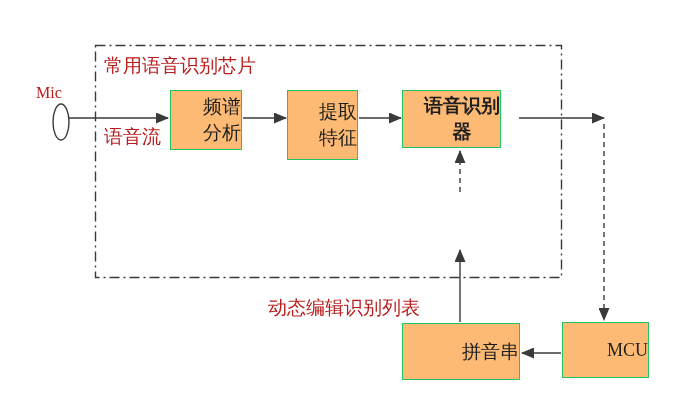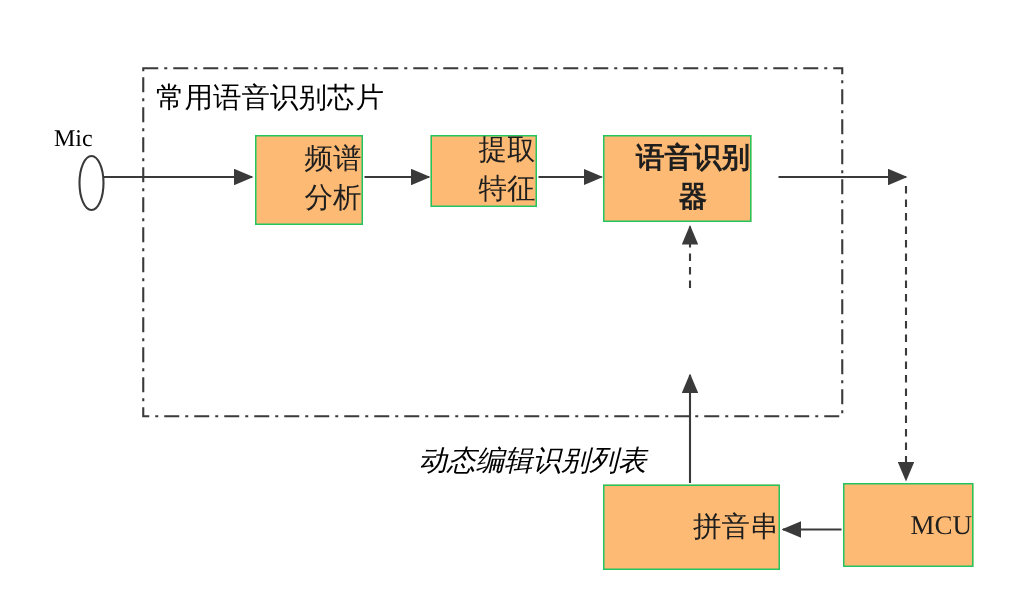--- a/index.html
+++ b/index.html
@@ -36,37 +36,37 @@
     line-height: 26px;
     color: #1e1e1e;
   }
   .box-text {
     white-space: pre-line;
   }
   .lbl {
     position: absolute;
     font-size: 19px;
     line-height: 21px;
-    color: #000000;
+    color: #b91c1c;
     white-space: nowrap;
   }
   .serif {
     font-family: "Liberation Serif", serif;
   }
   #box-spectrum     { left: 170px; top: 90px;  width: 72px;  height: 60px; }
-  #box-feature      { left: 287px; top: 90px;  width: 71px;  height: 48px; }
+  #box-feature      { left: 287px; top: 90px;  width: 71px;  height: 70px; }
   #box-recognizer   { left: 402px; top: 90px;  width: 99px; height: 58px; font-weight: bold; }
   #box-keyword      { left: 402px; top: 193px; width: 118px; height: 55px; }
   #box-pinyin       { left: 402px; top: 323px; width: 118px; height: 57px; }
   #box-mcu          { left: 562px; top: 322px; width: 87px;  height: 56px; font-size: 18px; }
   #lbl-mic          { left: 36px;  top: 82px;  font-size: 16px; }
   #lbl-title        { left: 104px; top: 55px; }
   #lbl-stream       { left: 104px; top: 126px; }
   #lbl-result       { left: 572px; top: 82px; }
-  #lbl-dynamic      { left: 279px; top: 297px; font-style: italic; }
+  #lbl-dynamic      { left: 268px; top: 297px; }
 </style>
 </head>
 <body>
 
 <div id="canvas">
 
   <svg id="connectors" viewBox="0 0 681 407" xmlns="http://www.w3.org/2000/svg">
     <defs>
       <marker id="ah" markerUnits="userSpaceOnUse" markerWidth="13" markerHeight="11" refX="12" refY="5.5" orient="auto">
         <path d="M0,0 L13,5.5 L0,11 Z" fill="#3a3a3a"></path>
@@ -91,20 +91,21 @@
 
     <line x1="460" y1="322" x2="460" y2="250" stroke="#3a3a3a" stroke-width="1.4" marker-end="url(#ah)"></line>
 
     <line x1="460" y1="192" x2="460" y2="151" stroke="#3a3a3a" stroke-width="1.4" stroke-dasharray="5,4" marker-end="url(#ah)"></line>
   </svg>
 
   <div class="lbl serif" id="lbl-mic">Mic</div>
 
   <div class="lbl" id="lbl-title">常用语音识别芯片</div>
 
+  <div class="lbl" id="lbl-stream">语音流</div>
 
 
   <div class="lbl" id="lbl-dynamic">动态编辑识别列表</div>
 
   <div class="box" id="box-spectrum">
     <span class="box-text">频谱
 分析</span>
   </div>
 
   <div class="box" id="box-feature">

